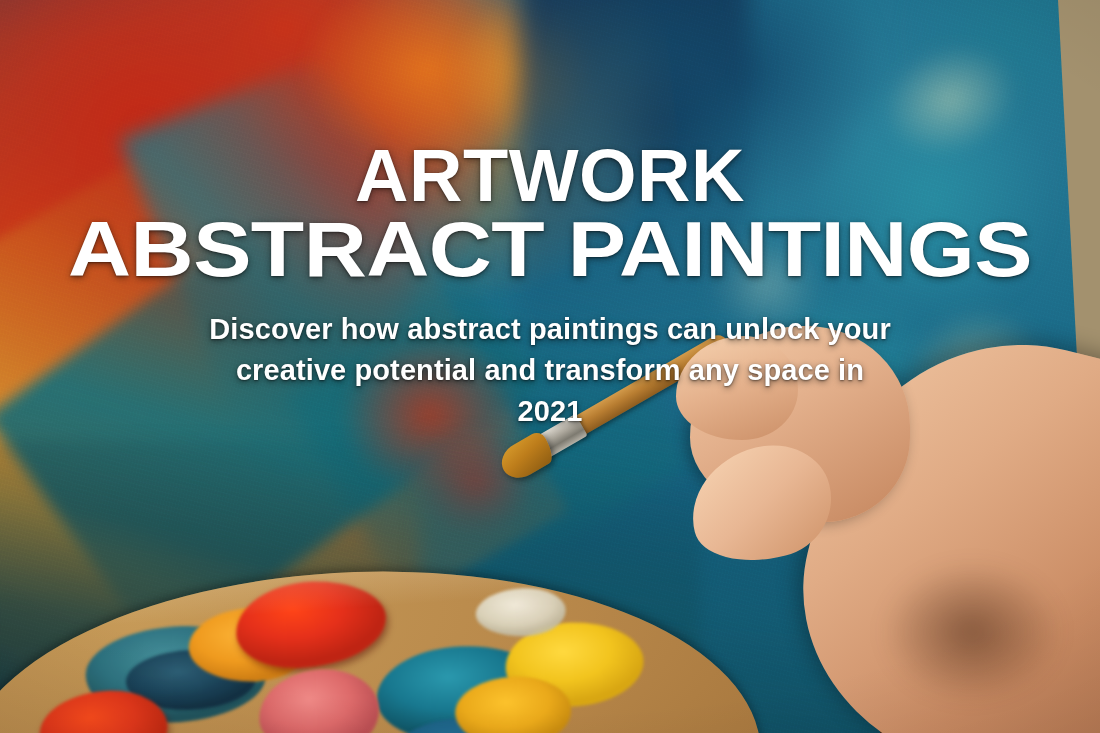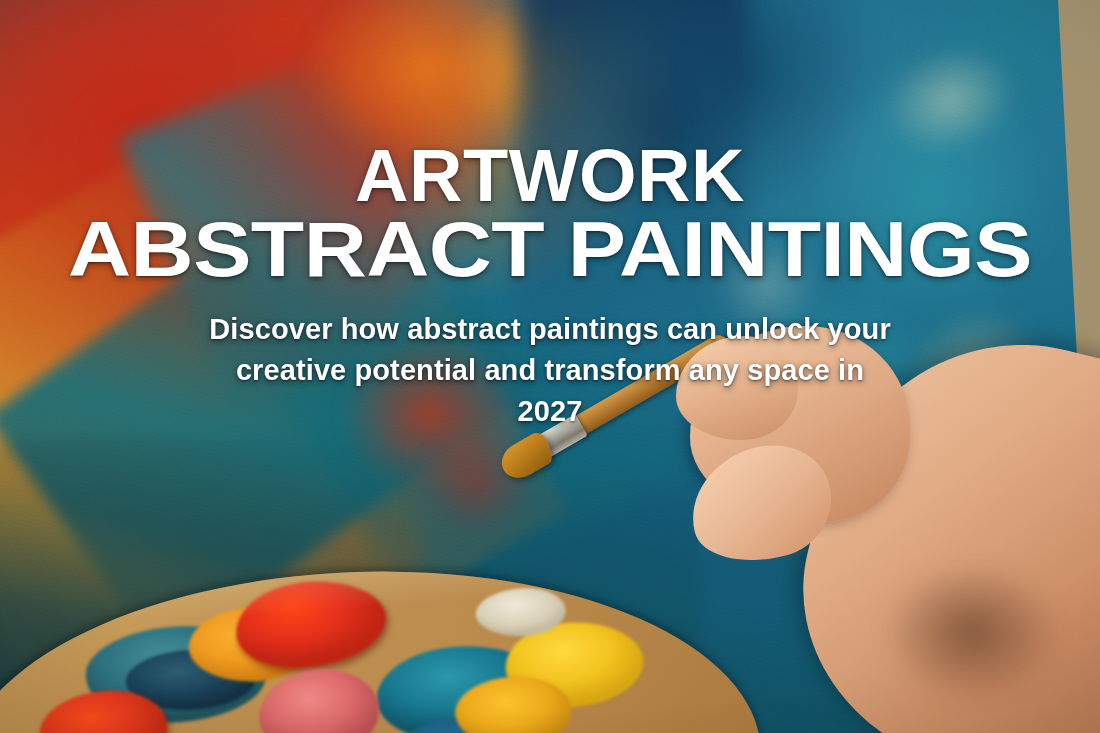--- a/index.html
+++ b/index.html
@@ -539,16 +539,16 @@
   <div class="thumb"></div>
   <div class="wrist-shade"></div>
 
   <div class="vignette"></div>
 
   <div class="text-block">
     <h1 class="headline">
       <span class="l1">ARTWORK</span>
       <span class="l2">ABSTRACT PAINTINGS</span>
     </h1>
-    <p class="subhead">Discover how abstract paintings can unlock your creative potential and transform any space in 2027</p>
+    <p class="subhead">Discover how abstract paintings can unlock your creative potential and transform any space in 2021</p>
   </div>
 
 </div>
 
 </body></html>

